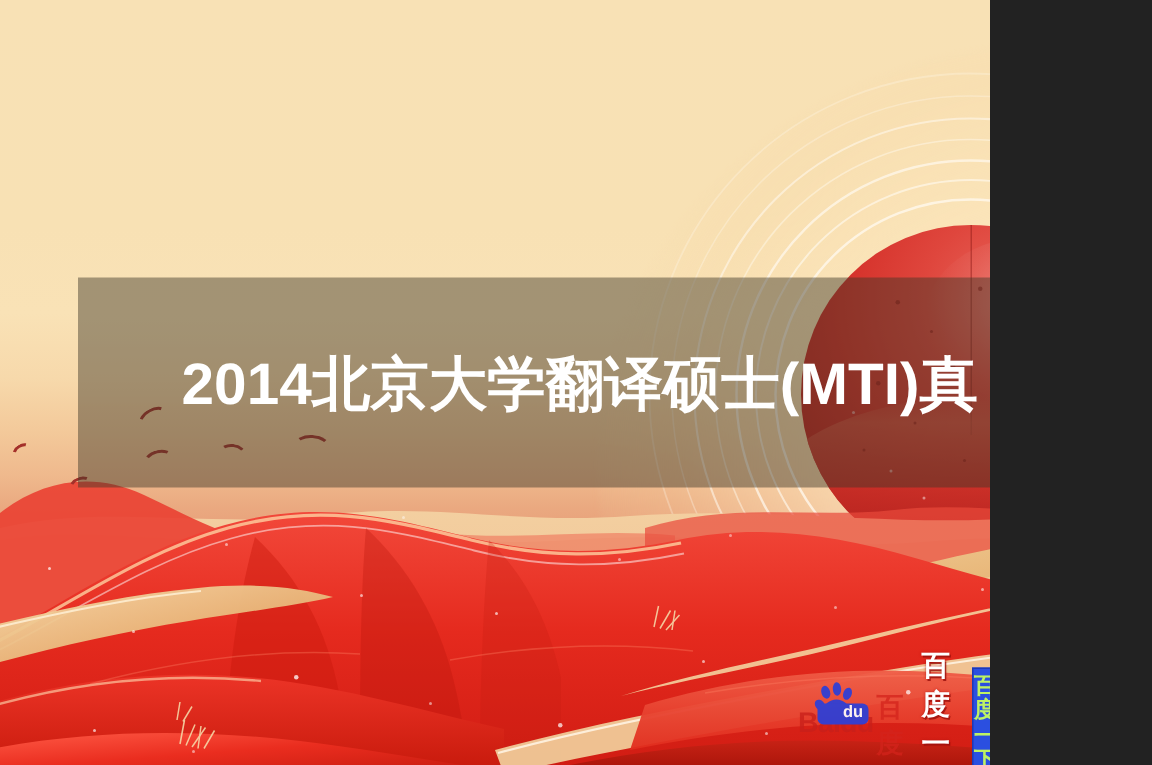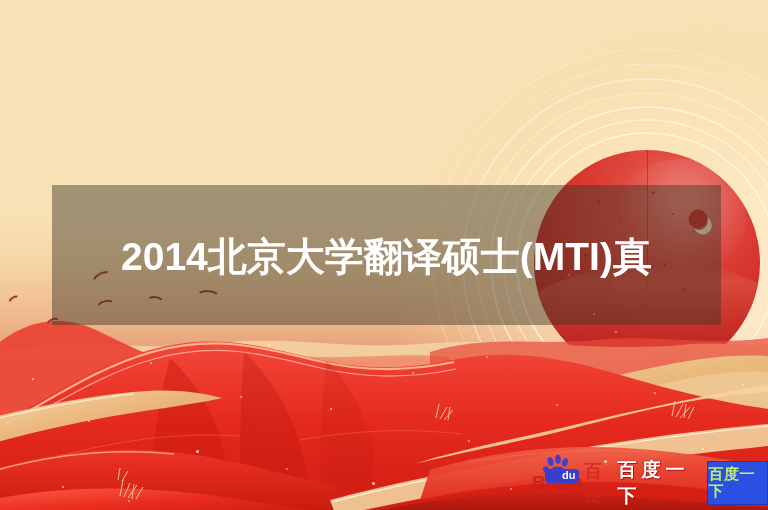--- a/index.html
+++ b/index.html
@@ -1,21 +1,21 @@
 <!DOCTYPE html>
 <html><head>
 <meta charset="utf-8">
 <style>
   * { margin:0; padding:0; box-sizing:border-box; }
   html,body{ background:#222; }
   body{ font-family:"Liberation Sans", sans-serif; }
 
   #poster{
     position:relative;
-    width:768px; height:510px;
+    width:660px; height:510px;
     overflow:hidden;
     background:#f7e0b4;
   }
 
   
   .sky{
     position:absolute; left:0; top:0; width:768px; height:360px;
     background:
       linear-gradient(180deg,
         #f8e1b5 0%,

